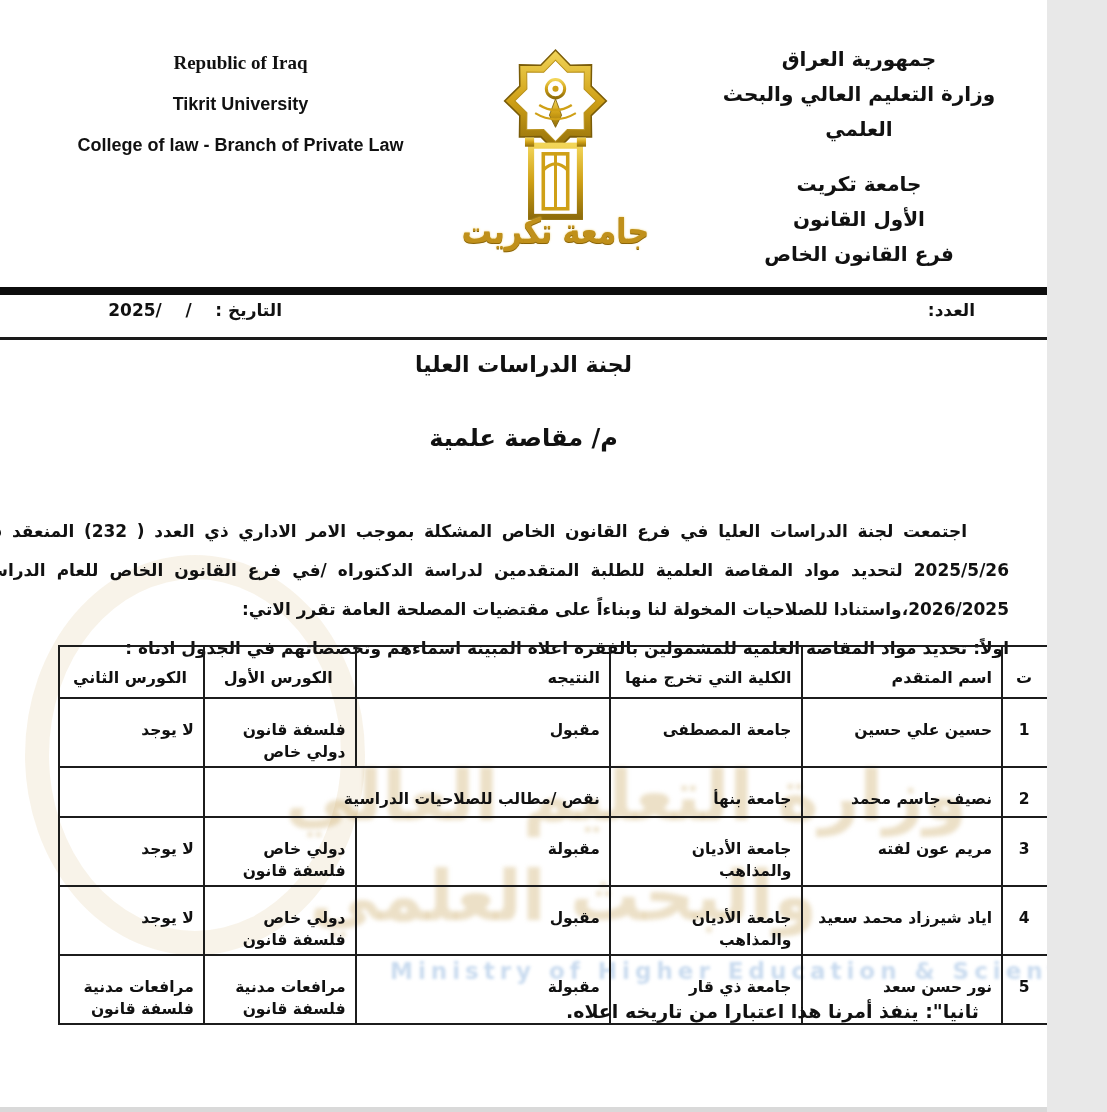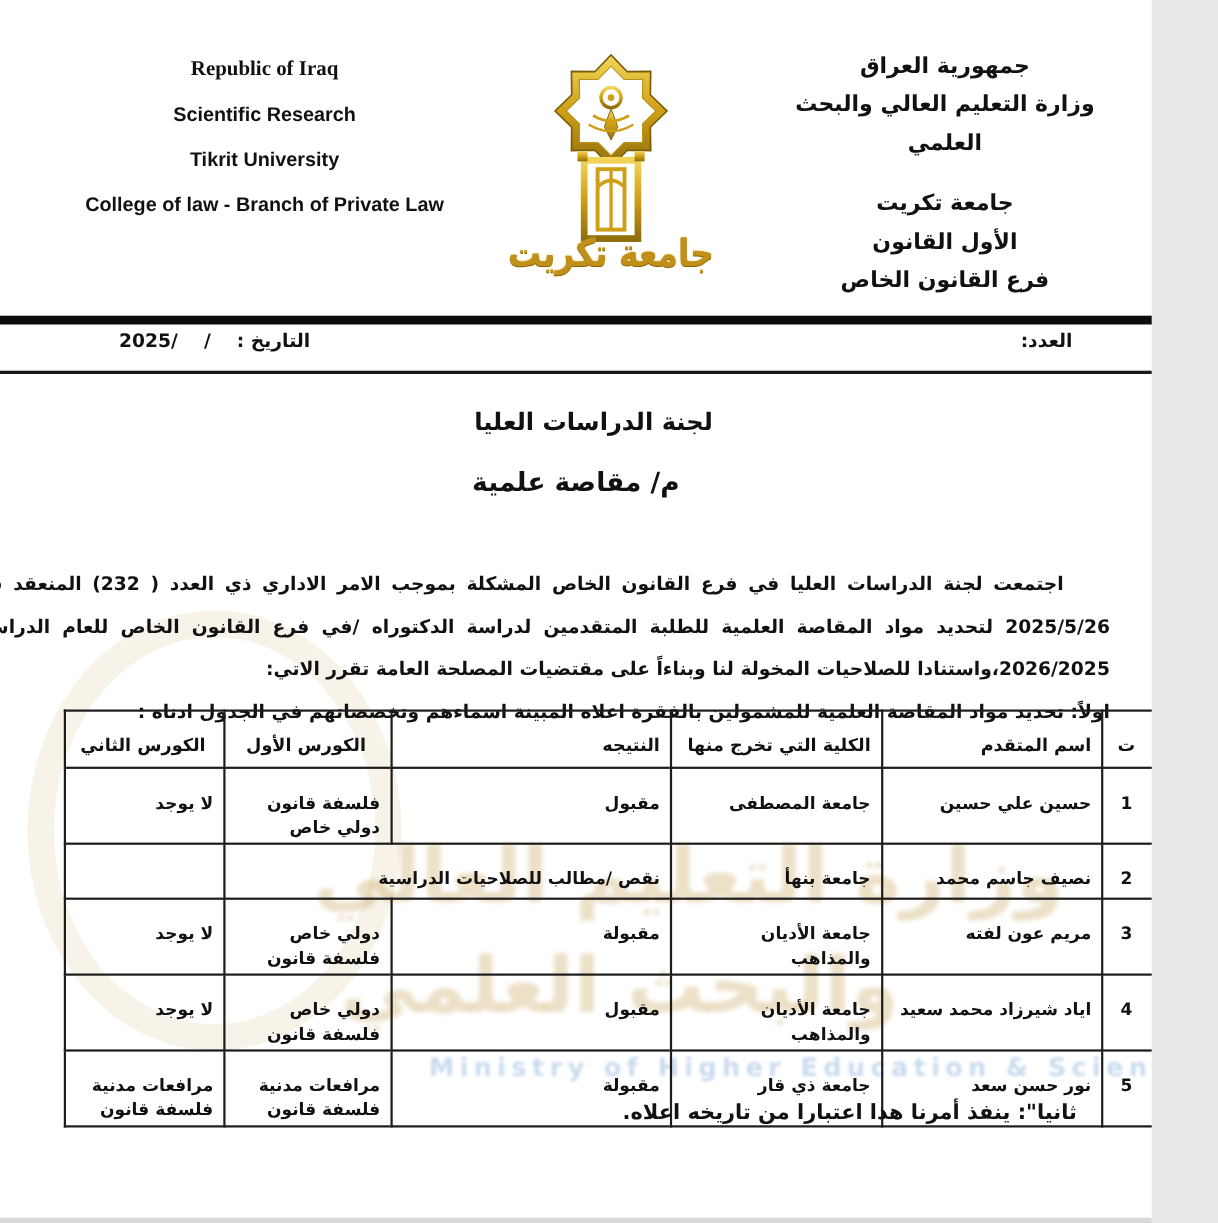--- a/index.html
+++ b/index.html
@@ -50,21 +50,21 @@
   .bar-thin  { position:absolute; z-index:1; left:0; top:337px; width:1107px; height:2.5px; background:#1a1a1a; }
   .ref-number {
     position:absolute; z-index:1; right:72px; top:300px;
     direction:rtl; font-weight:bold; font-size:17px;
   }
   .ref-date {
     position:absolute; z-index:1; left:92px; top:300px; width:190px;
     direction:rtl; font-weight:bold; font-size:17px; white-space:pre;
   }
   
-  .doc-title   { position:absolute; z-index:1; left:16px; top:352px; width:100%; text-align:center; direction:rtl; font-weight:bold; font-size:22px;margin-top:20px; }
+  .doc-title   { position:absolute; z-index:1; left:0; top:352px; width:100%; text-align:center; direction:rtl; font-weight:bold; font-size:22px; }
   .doc-subject { position:absolute; z-index:1; left:0; top:424px; width:100%; text-align:center; direction:rtl; font-weight:bold; font-size:24px; }
   
   .body-text {
     position:absolute; z-index:1; right:38px; top:512px; width:1035px;
     direction:rtl; font-weight:bold; font-size:17px; line-height:39px;
   }
   .body-line { white-space:normal; }
   .body-line.just { text-align:justify; text-align-last:justify; }
   .body-line.indent { padding-right:42px; }
   .body-line.right { text-align:right; white-space:nowrap; }
@@ -100,21 +100,20 @@
 
 <div class="page">
 
   <div class="wm wm-ring"></div>
   <div class="wm wm-ar wm-ar1">وزارة التعليم العالي</div>
   <div class="wm wm-ar wm-ar2">والبحث العلمي</div>
   <div class="wm wm-en">Ministry of Higher Education &amp; Scientific Research</div>
 
   <div class="header-en">
     <div class="l0">Republic of Iraq</div>
-    <div class="l">Scientific Research</div>
     <div class="l">Tikrit University</div>
     <div class="l">College of law - Branch of Private Law</div>
   </div>
 
   <div class="logo">
     <svg width="205" height="175" viewBox="0 0 200 172">
       <defs>
         <linearGradient id="gold" x1="0" y1="0" x2="0" y2="1">
           <stop offset="0" stop-color="#f2d558"></stop>
           <stop offset="0.5" stop-color="#cfa016"></stop>

